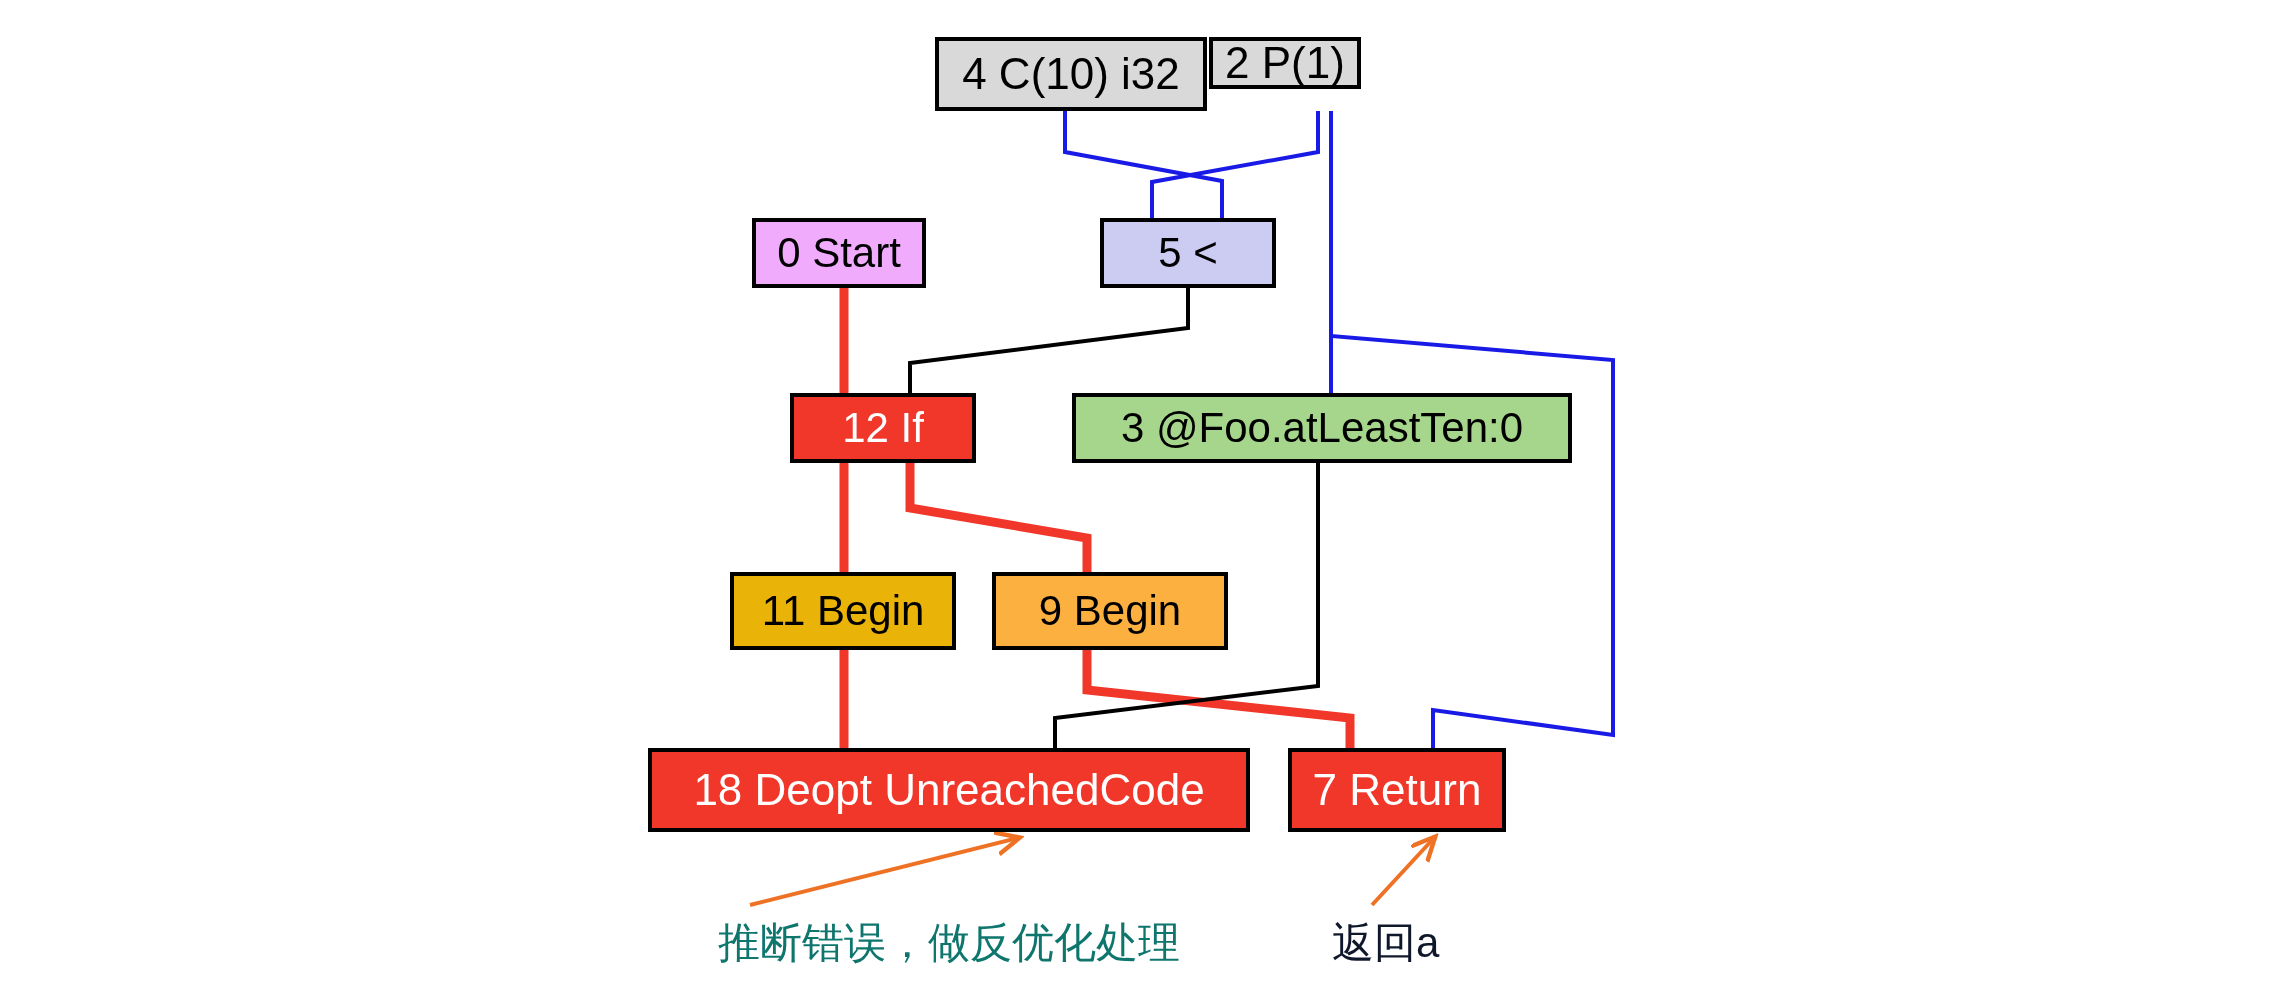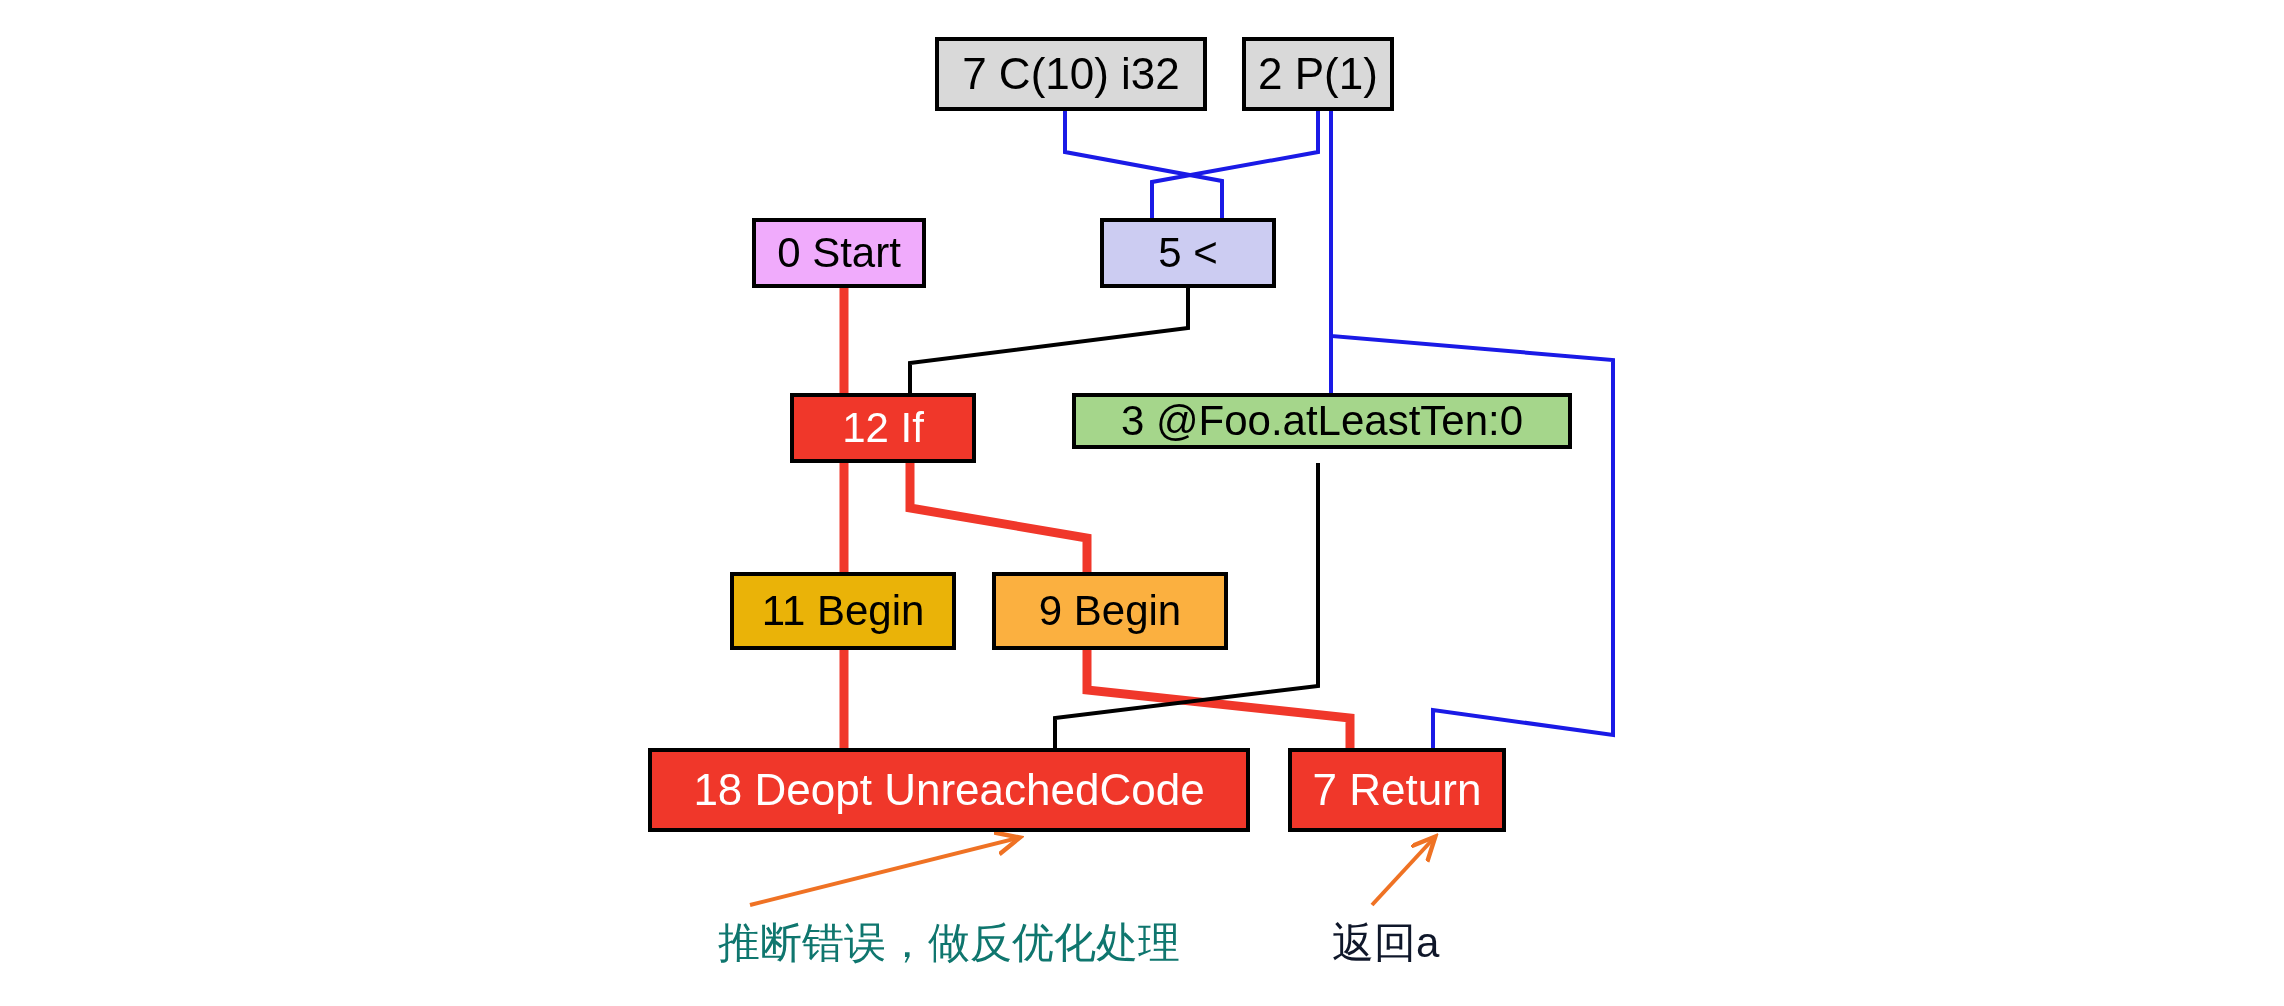--- a/index.html
+++ b/index.html
@@ -72,35 +72,35 @@
         <marker id="arrowhead" markerWidth="7" markerHeight="7" refX="5.5" refY="3" orient="auto" markerUnits="strokeWidth">
           <path d="M0,0.2 L6,3 L0,5.8" fill="none" stroke="#ef7224" stroke-width="1.1"></path>
         </marker>
       </defs>
       <line x1="750" y1="905" x2="1018" y2="838" stroke="#ef7224" stroke-width="4" marker-end="url(#arrowhead)"></line>
       <line x1="1372" y1="905" x2="1434" y2="838" stroke="#ef7224" stroke-width="4" marker-end="url(#arrowhead)"></line>
     </svg>
 
   <div id="node-layer">
       <div class="node const" style="left: 935px; top: 37px; width: 272px; height: 74px; background: rgb(217, 217, 217);">
-        <span class="node-label" style="font-size: 44px;">7 C(10) i32</span>
+        <span class="node-label" style="font-size: 44px;">4 C(10) i32</span>
       </div>
-      <div class="node param" style="left: 1242px; top: 37px; width: 152px; height: 74px; background: rgb(217, 217, 217);">
+      <div class="node param" style="left: 1209px; top: 37px; width: 152px; height: 52px; background: rgb(217, 217, 217);">
         <span class="node-label" style="font-size: 44px;">2 P(1)</span>
       </div>
       <div class="node ctrl" style="left: 752px; top: 218px; width: 174px; height: 70px; background: #f0abfc;">
         <span class="node-label" style="font-size: 42px;">0 Start</span>
       </div>
       <div class="node cmp" style="left: 1100px; top: 218px; width: 176px; height: 70px; background: rgb(204, 204, 242);">
         <span class="node-label" style="font-size: 42px;">5 &lt;</span>
       </div>
       <div class="node term" style="left: 790px; top: 393px; width: 186px; height: 70px; background: rgb(240, 55, 42);">
         <span class="node-label" style="font-size: 42px;">12 If</span>
       </div>
-      <div class="node call" style="left: 1072px; top: 393px; width: 500px; height: 56px; background: rgb(165, 214, 139);">
+      <div class="node call" style="left: 1072px; top: 393px; width: 500px; height: 70px; background: rgb(165, 214, 139);">
         <span class="node-label" style="font-size: 42px;">3 @Foo.atLeastTen:0</span>
       </div>
       <div class="node ctrl" style="left: 730px; top: 572px; width: 226px; height: 78px; background: #eab308;">
         <span class="node-label" style="font-size: 42px;">11 Begin</span>
       </div>
       <div class="node ctrl" style="left: 992px; top: 572px; width: 236px; height: 78px; background: rgb(251, 176, 64);">
         <span class="node-label" style="font-size: 42px;">9 Begin</span>
       </div>
       <div class="node term" style="left: 648px; top: 748px; width: 602px; height: 84px; background: rgb(240, 55, 42);">
         <span class="node-label" style="font-size: 44px;">18 Deopt UnreachedCode</span>

